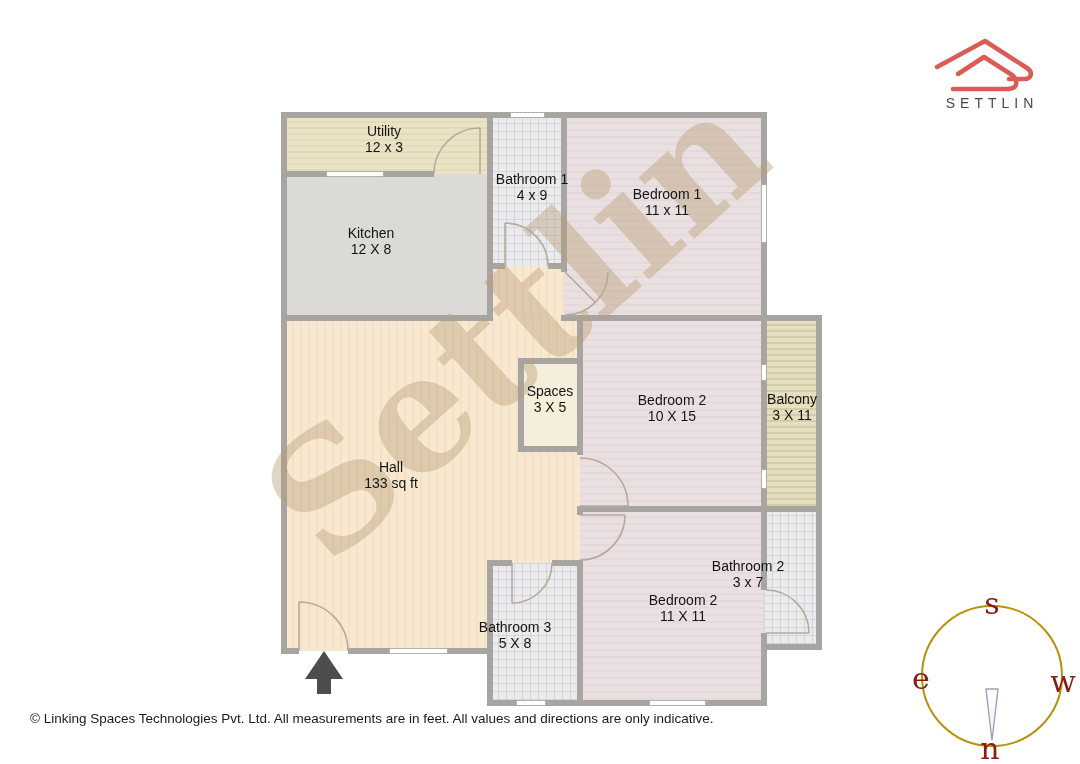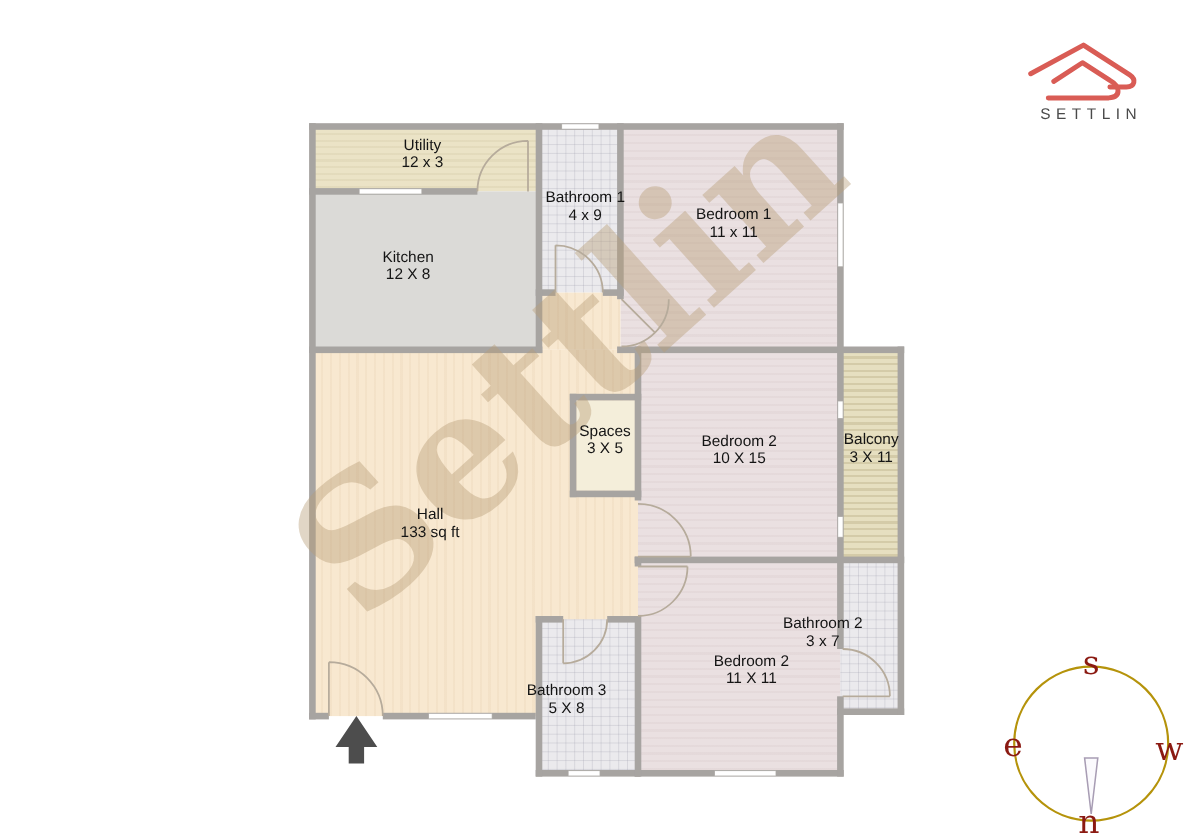--- a/index.html
+++ b/index.html
@@ -166,13 +166,14 @@
     </g>
   </svg>
   <div id="brand">SETTLIN</div>
 
   <div id="compass-circle"></div>
   <div class="compass-letter" style="left:992px;top:603px">s</div>
   <div class="compass-letter" style="left:921px;top:678px">e</div>
   <div class="compass-letter" style="left:1063px;top:681px">w</div>
   <div class="compass-letter" style="left:990px;top:748px">n</div>
 
+  <div id="footer">© Linking Spaces Technologies Pvt. Ltd. All measurements are in feet. All values and directions are only indicative.</div>
 </div>
 
 </body></html>

